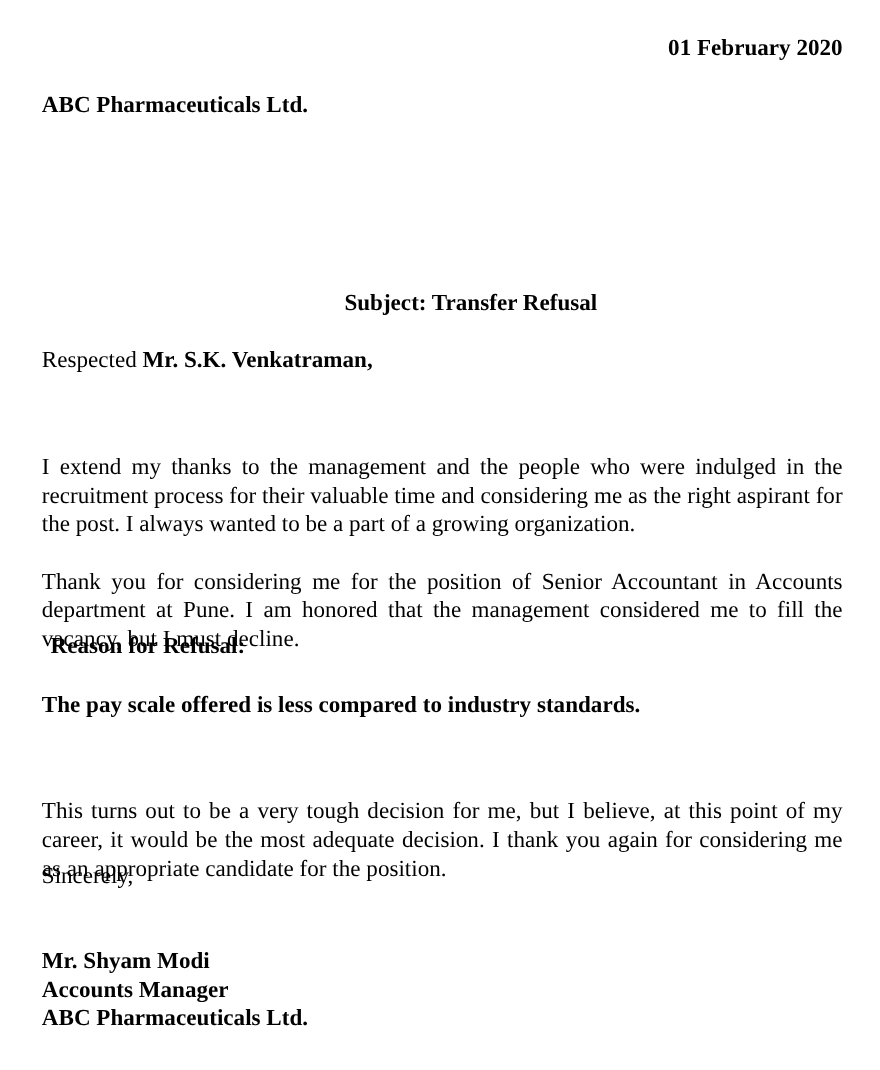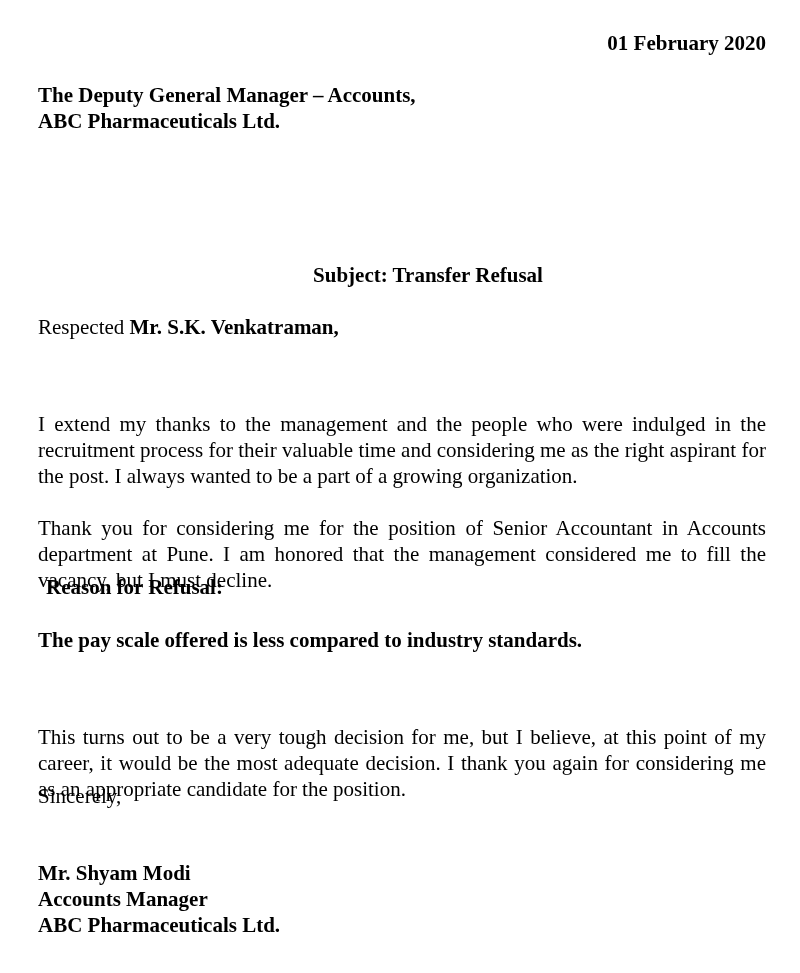--- a/index.html
+++ b/index.html
@@ -21,21 +21,20 @@
   .sig { position: absolute; left: 38px; top: 860px; font-weight: bold; line-height: 26px; }
   .sig div { white-space: nowrap; }
 </style>
 </head>
 <body>
 
 <div>
   <div class="date">01 February 2020</div>
 
   <div class="addr">
-    <div>The Deputy General Manager – Accounts,</div>
     <div>ABC Pharmaceuticals Ltd.</div>
   </div>
 
   <div class="subject">Subject: Transfer Refusal</div>
 
   <div class="salute"><span>Respected </span><b>Mr. S.K. Venkatraman,</b></div>
 
   <div class="para p1">I extend my thanks to the management and the people who were indulged in the recruitment process for their valuable time and considering me as the right aspirant for the post. I always wanted to be a part of a growing organization.</div>
   <div class="para p2">Thank you for considering me for the position of Senior Accountant in Accounts department at Pune. I am honored that the management considered me to fill the vacancy, but I must decline.</div>
 

